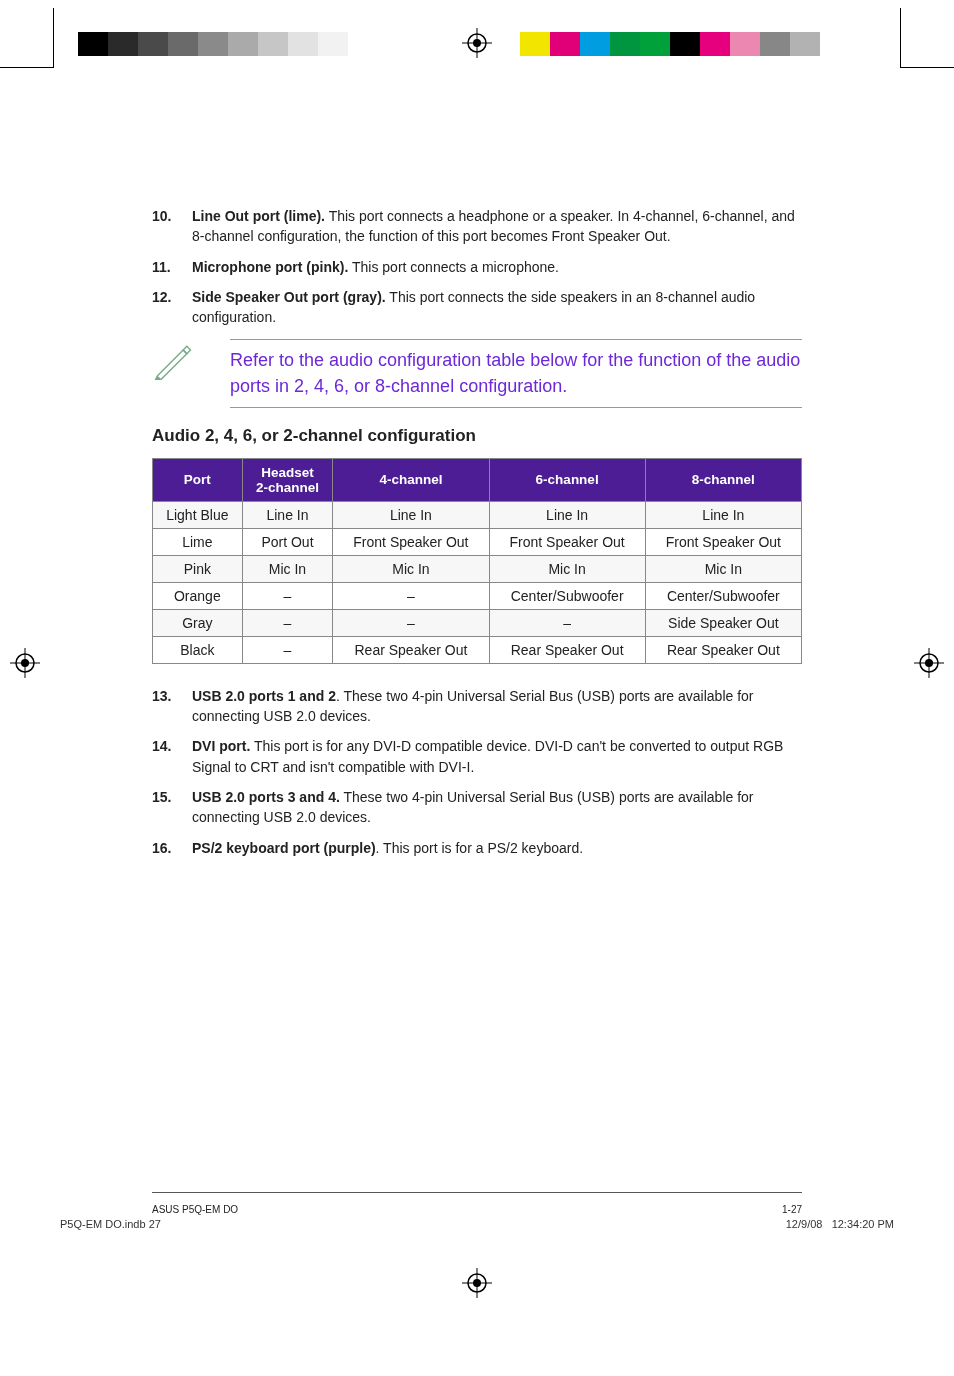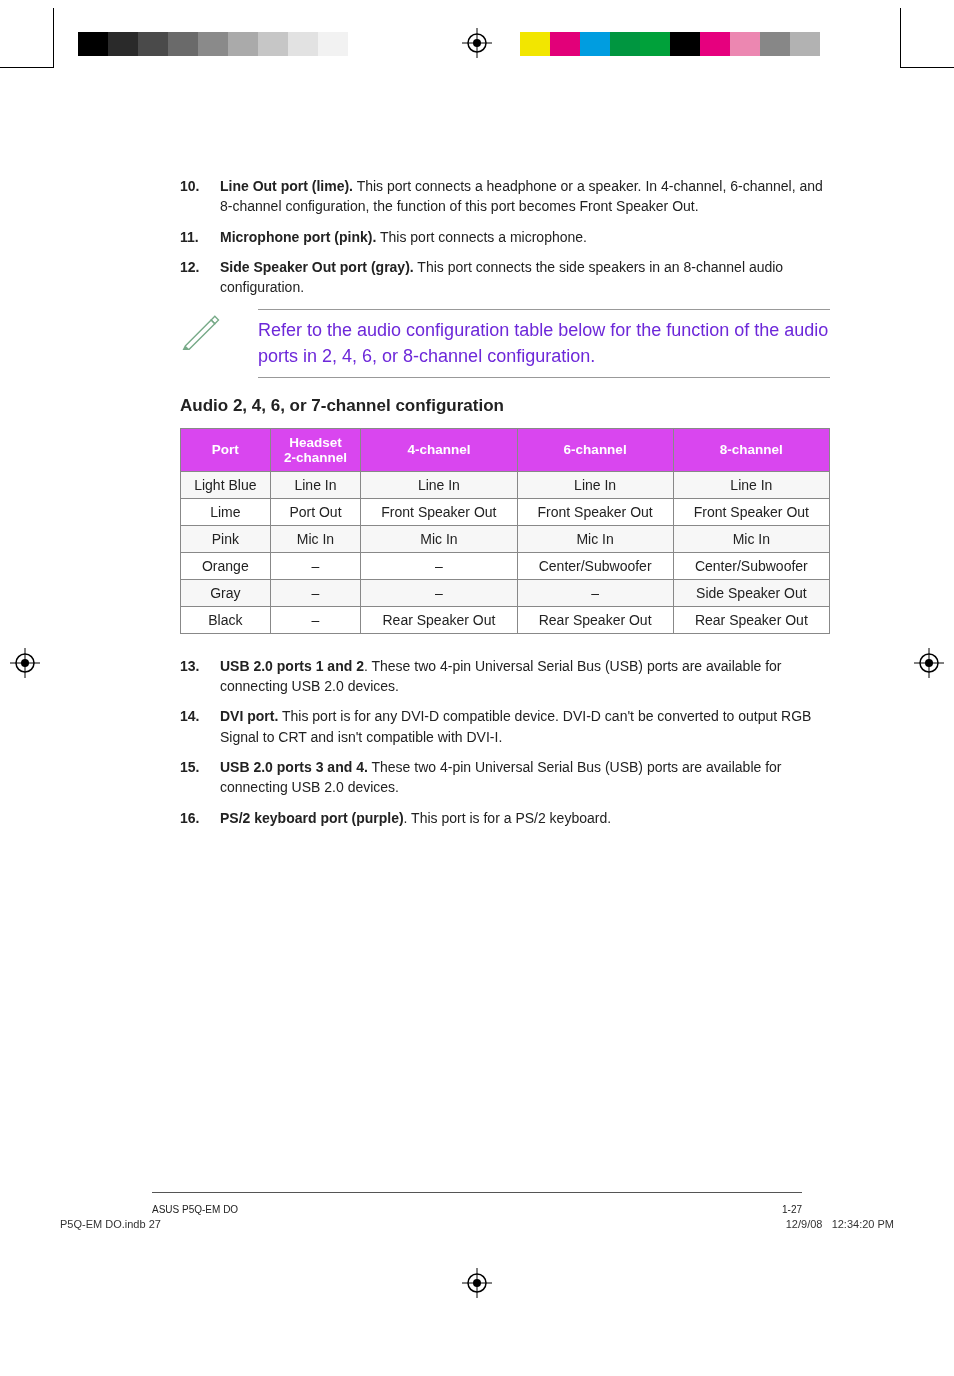--- a/index.html
+++ b/index.html
@@ -34,24 +34,23 @@
   }
   .mid-target-left, .mid-target-right {
     position: absolute; top: 648px;
   }
   .mid-target-left { left: 10px; }
   .mid-target-right { right: 10px; }
 
   
   .page {
     position: absolute;
-    top: 176px;
+    top: 206px;
     left: 152px;
     width: 650px;
-    margin-left: 28px;
   }
 
   .list { }
   .list .item { display: flex; margin-bottom: 10px; line-height: 1.45; }
   .list .num { width: 40px; font-weight: bold; flex: 0 0 40px; }
   .list .text { flex: 1; }
   .list .text .bold { font-weight: bold; }
 
   .note-block {
     display: flex; align-items: center;
@@ -64,21 +63,21 @@
   .note-wrap { position: relative; padding-left: 0; }
   .note-text { font-size: 18px; line-height: 1.4; color: #6d28d9; }
 
   .section-title { font-weight: bold; font-size: 17px; margin: 10px 0 12px 0; }
 
   table.audio {
     border-collapse: collapse; width: 100%; margin-bottom: 22px;
     font-size: 14px;
   }
   table.audio th {
-    background: #d946ef; color: #fff; font-weight: bold;
+    background: #4c1d95; color: #fff; font-weight: bold;
     border: 1px solid #888; padding: 6px 4px; text-align: center;
     font-size: 13.5px;
   }
   table.audio td {
     border: 1px solid #888; padding: 5px 4px; text-align: center;
   }
   table.audio tbody tr:nth-child(odd) { background: #f7f7f7; }
   table.audio tbody tr:nth-child(even) { background: #fff; }
 
   .footer-rule {
@@ -181,21 +180,21 @@
         <path d="M6 40 L34 12 L38 16 L10 44 L4 44 Z" fill="none" stroke="#7a8" stroke-width="1.5"></path>
         <path d="M34 12 L38 8 L42 12 L38 16 Z" fill="none" stroke="#7a8" stroke-width="1.5"></path>
         <path d="M6 40 L10 44 L4 44 Z" fill="#7a8"></path>
       </svg>
     </div>
     <div class="note-block">
       <div class="note-text">Refer to the audio configuration table below for the function of the audio ports in 2, 4, 6, or 8-channel configuration.</div>
     </div>
   </div>
 
-  <div class="section-title">Audio 2, 4, 6, or 7-channel configuration</div>
+  <div class="section-title">Audio 2, 4, 6, or 2-channel configuration</div>
 
   <table class="audio">
     <thead>
         <tr id="audio-head">
           <th>Port</th>
           <th>Headset<br>2-channel</th>
           <th>4-channel</th>
           <th>6-channel</th>
           <th>8-channel</th>
         </tr>

